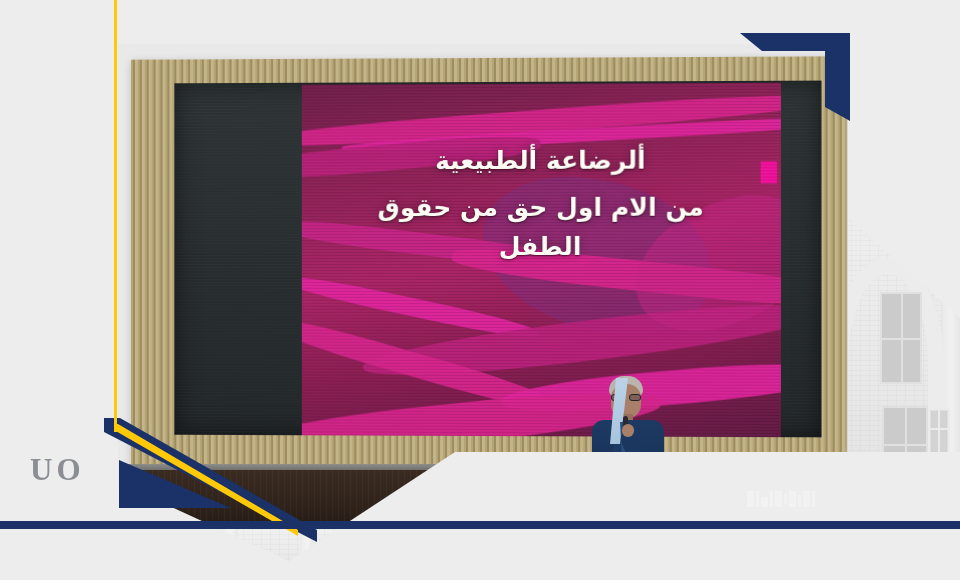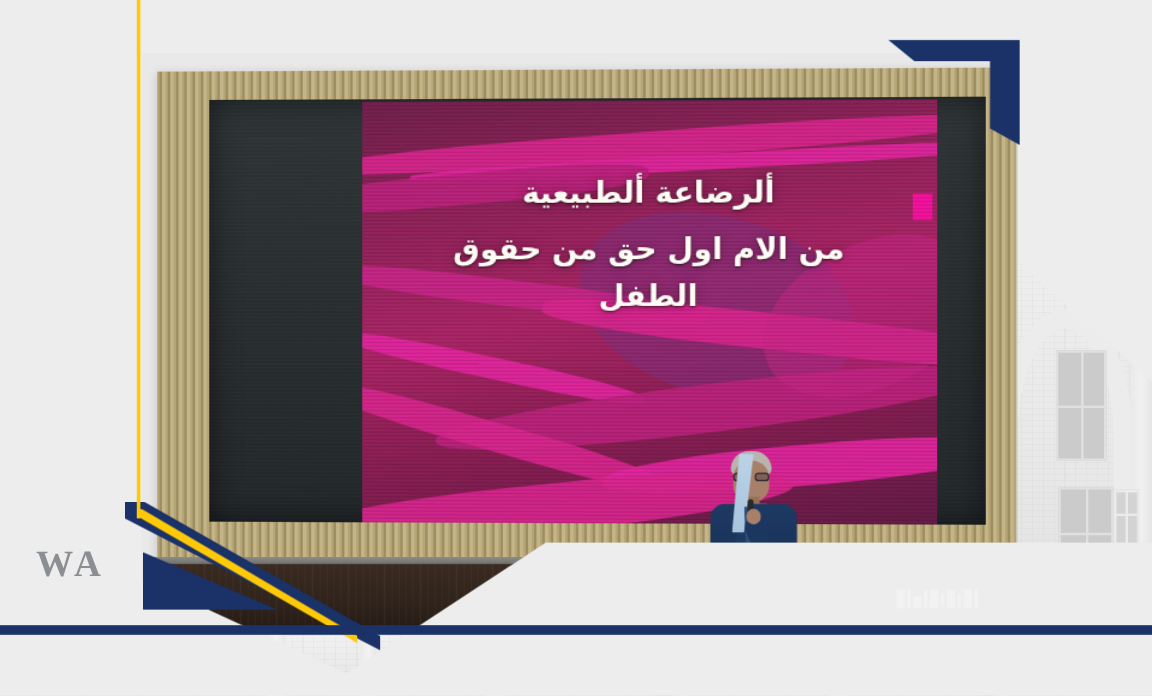--- a/index.html
+++ b/index.html
@@ -287,21 +287,21 @@
   <div class="white-wedge2"></div>
   <div class="white-wedge"></div>
   <div class="navy-diag"></div>
   <div class="yellow-diag"></div>
   <div class="navy-tri"></div>
   <div class="yellow-vline"></div>
   <div class="navy-band"></div>
   <div class="navy-corner"></div>
 
   <div class="uowa">
-    <div>WA</div>
+    <div>UO</div>
   </div>
 
   <div class="kufic">
     <span style="width:7px;height:16px;"></span>
     <span style="width:3px;height:16px;"></span>
     <span style="width:7px;height:10px;margin-top:6px;"></span>
     <span style="width:3px;height:16px;"></span>
     <span style="width:7px;height:16px;"></span>
     <span style="width:3px;height:10px;"></span>
     <span style="width:7px;height:16px;"></span>

